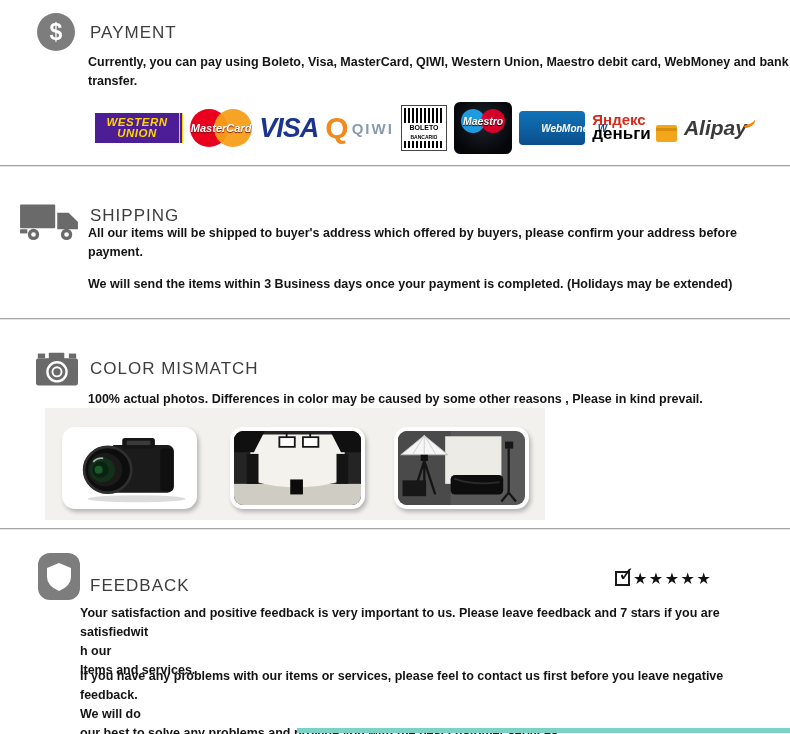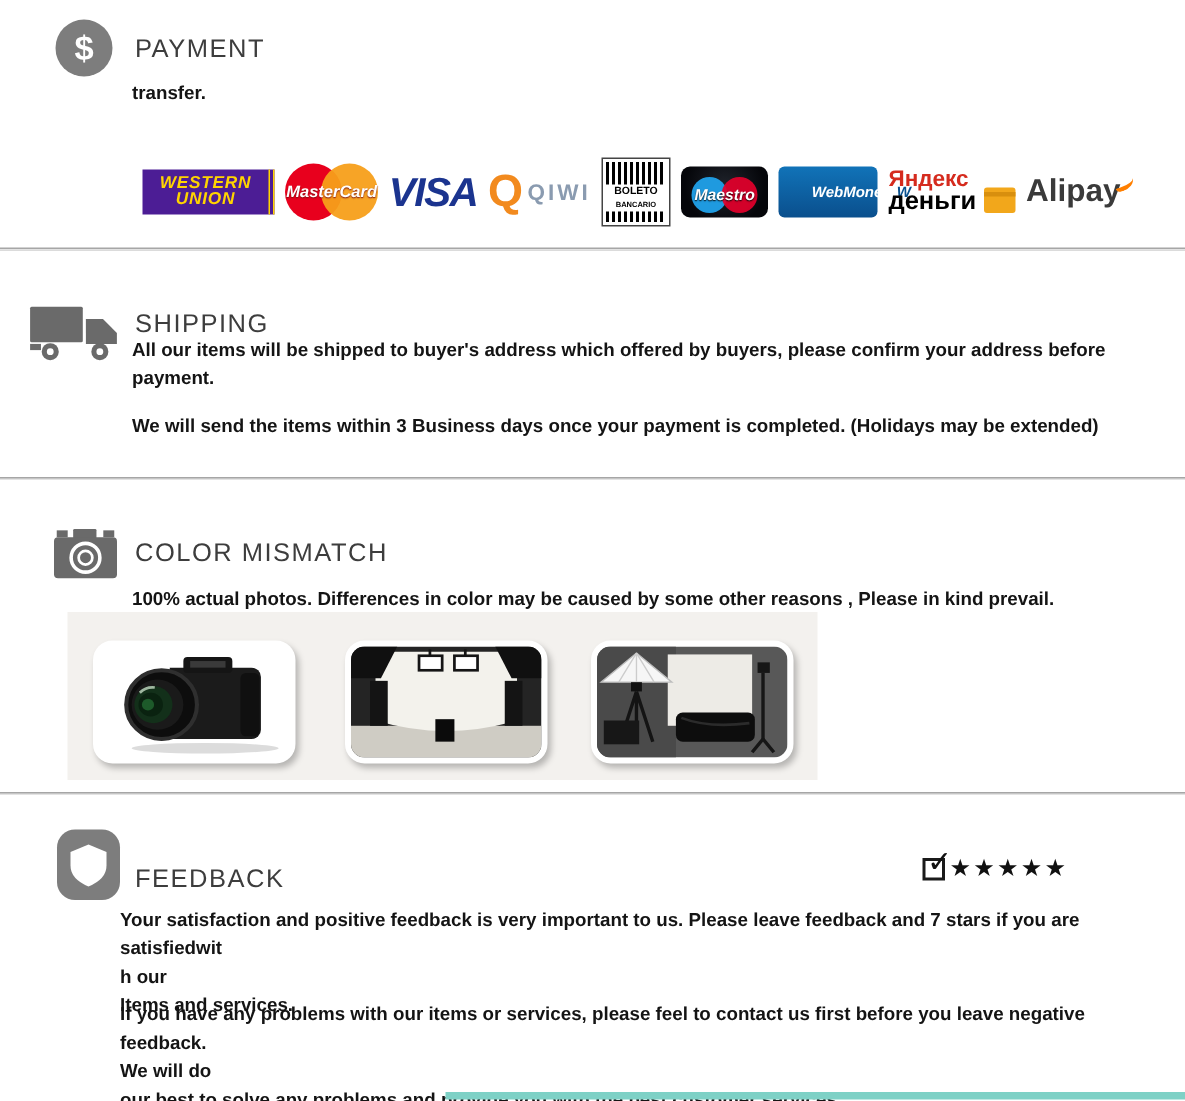--- a/index.html
+++ b/index.html
@@ -35,36 +35,36 @@
     font-style:italic; font-weight:bold; font-size:11px; text-shadow:0 1px 1px #7a1010; }
   .visa { color:#1b348f; font-weight:bold; font-style:italic; font-size:27px; letter-spacing:-1px;text-align:center; }
   .qiwi { gap:3px; }
   .qiwi .q { color:#f28a1e; font-weight:bold; font-size:30px; line-height:30px; }
   .qiwi .qw { color:#8a9bb0; font-weight:bold; font-size:15px; letter-spacing:2px; }
   .boleto { width:46px; height:46px; background:#fff; border:1px solid #444; flex-direction:column; justify-content:space-between; padding:2px 2px; }
   .barcode { width:100%; background:repeating-linear-gradient(90deg,#000 0 2px,#fff 2px 4px); }
   .bc-top { height:15px; } .bc-bot { height:7px; }
   .boleto .b1 { font-size:7px; font-weight:bold; color:#000; line-height:8px; }
   .boleto .b2 { font-size:5px; font-weight:bold; color:#000; line-height:6px; }
-  .maestro { position:relative; width:58px; height:34px; background:radial-gradient(circle at 50% 40%, #20242c 0%, #05060a 75%); border-radius:6px; }
+  .maestro { position:relative; width:58px; height:52px; background:radial-gradient(circle at 50% 40%, #20242c 0%, #05060a 75%); border-radius:6px; }
   .maestro .c1 { position:absolute; left:7px; top:7px; width:24px; height:24px; border-radius:50%; background:#1f9adf; }
   .maestro .c2 { position:absolute; right:7px; top:7px; width:24px; height:24px; border-radius:50%; background:#e4002b; opacity:.92; }
   .maestro .ms-txt { position:absolute; left:0; right:0; top:13px; text-align:center; color:#fff;
     font-style:italic; font-weight:bold; font-size:10.5px; text-shadow:0 1px 1px #000; }
   .webmoney { width:66px; height:34px; background:linear-gradient(#1173b8,#0a4f8d); border-radius:4px; gap:4px;padding-left:44px; }
   .webmoney .wm-txt { color:#fff; font-style:italic; font-weight:bold; font-size:10px; }
   .wm-globe { width:17px; height:17px; border-radius:50%; background:#fff; color:#0a5290;
     display:flex; align-items:center; justify-content:center; font-size:10px; font-weight:bold; font-style:italic; }
   .yandex { gap:5px; }
   .ya-col { display:flex; flex-direction:column; align-items:flex-start; }
   .ya-1 { color:#d52b1e; font-weight:bold; font-size:15px; line-height:11px; }
   .ya-2 { color:#000; font-weight:bold; font-size:17px; line-height:17px; }
   .wallet { width:21px; height:17px; background:#f2a71b; border-radius:2px; position:relative; align-self:flex-end; }
   .wallet::after { content:""; position:absolute; left:0; top:3px; width:21px; height:3px; background:#d88f0e; }
-  .alipay { position:relative; color:#3a3a3a; font-weight:bold; font-size:21px; }
+  .alipay { position:relative; color:#3a3a3a; font-weight:bold; font-style:italic; font-size:21px; }
   .swoosh { position:absolute; right:-9px; top:2px; width:13px; height:9px;
     border-bottom:3px solid #ff7f00; border-radius:0 0 100% 40%; transform:rotate(-18deg); }
 
   
   .photo-strip { position:absolute; left:45px; top:408px; width:500px; height:112px; background:#f3f1ee; }
   .photo-card { position:absolute; top:19px; width:135px; height:82px; background:#fff; border-radius:13px;
     box-shadow:2px 3px 4px rgba(0,0,0,.25); padding:4px; }
   .photo-card svg { width:100%; height:100%; border-radius:9px; display:block; }
 
   
@@ -77,20 +77,21 @@
 </style>
 </head>
 <body>
 
 <div class="page">
 
   <section>
     <div class="dollar-circle">$</div>
     <h2 class="sec-title" style="left:90px; top:23px;">PAYMENT</h2>
     <div class="body-text" style="left:88px; top:53px;">
+      <div>Currently, you can pay using Boleto, Visa, MasterCard, QIWI, Western Union, Maestro debit card, WebMoney and bank</div>
       <div>transfer.</div>
     </div>
 
     <div class="logo-row">
       <div class="logo wu">
         <span>WESTERN</span>
         <span>UNION</span>
       </div>
       <div class="logo mc">
         <span class="c1"></span>

